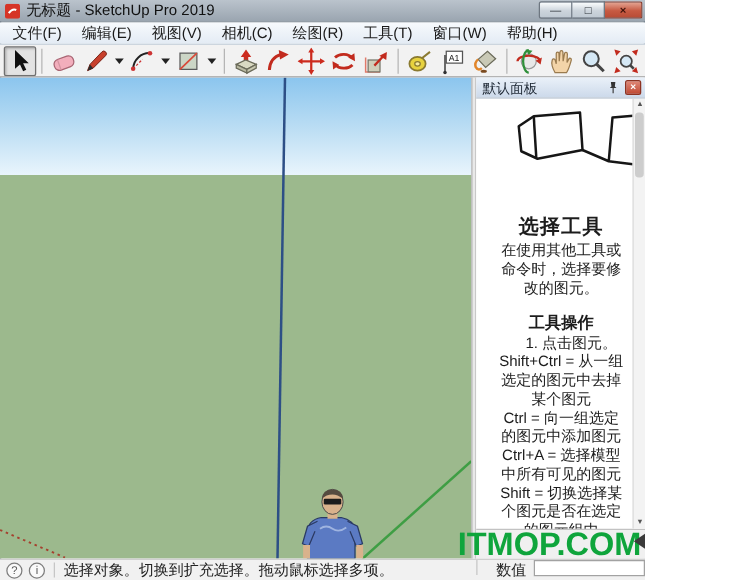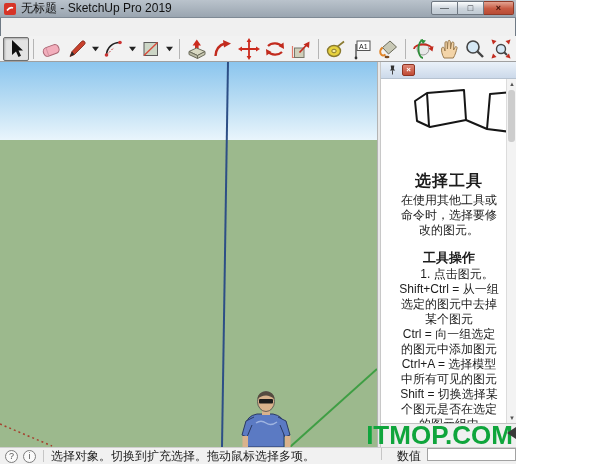--- a/index.html
+++ b/index.html
@@ -113,20 +113,30 @@
       <path d="M3,7.5 Q6,3.5 9,5" stroke="#fff" stroke-width="1.6" fill="none"></path>
     </svg>
     <span class="win-title">无标题 - SketchUp Pro 2019</span>
     <div class="win-controls">
       <div class="win-btn min">—</div>
       <div class="win-btn max">□</div>
       <div class="win-btn close">×</div>
     </div>
   </div>
 
+  <div class="menubar">
+    <span class="menu-item">文件(F)</span>
+    <span class="menu-item">编辑(E)</span>
+    <span class="menu-item">视图(V)</span>
+    <span class="menu-item">相机(C)</span>
+    <span class="menu-item">绘图(R)</span>
+    <span class="menu-item">工具(T)</span>
+    <span class="menu-item">窗口(W)</span>
+    <span class="menu-item">帮助(H)</span>
+  </div>
 
   <div class="toolbar">
     <div class="tool pressed">
       <svg width="22" height="22" viewBox="0 0 22 22">
         <path d="M7,2 L7,17 L11,13.5 L13.5,19 L16,17.8 L13.5,12.5 L18,12.5 Z" fill="#111"></path>
       </svg>
     </div>
     <div class="tsep"></div>
 
     <div class="tool">
@@ -303,20 +313,21 @@
         <ellipse cx="28" cy="11.5" rx="8.5" ry="10" fill="#d9b28c" stroke="#4a4a4a" stroke-width="0.8"></ellipse>
         <path d="M19.5,9 Q20,1.5 28,1.5 Q36,1.5 36.5,9 Q32,5.5 28,5.5 Q23,5.5 19.5,9 Z" fill="#554b40"></path>
         <rect x="21" y="9" width="14" height="4.5" rx="1" fill="#1c1c1c"></rect>
       </svg>
     </div>
 
     <div class="splitter"></div>
 
     <div class="panel">
       <div class="panel-header">
+        <span class="panel-title">默认面板</span>
         <div class="pin-btn">
           <svg width="9" height="12" viewBox="0 0 10 12">
             <path d="M3,1 L7,1 L6.5,5 L8,6.5 L2,6.5 L3.5,5 Z" fill="#333"></path>
             <line x1="5" y1="6.5" x2="5" y2="11" stroke="#333"></line>
           </svg>
         </div>
         <div class="panel-close">×</div>
       </div>
 
       <div class="panel-body">

